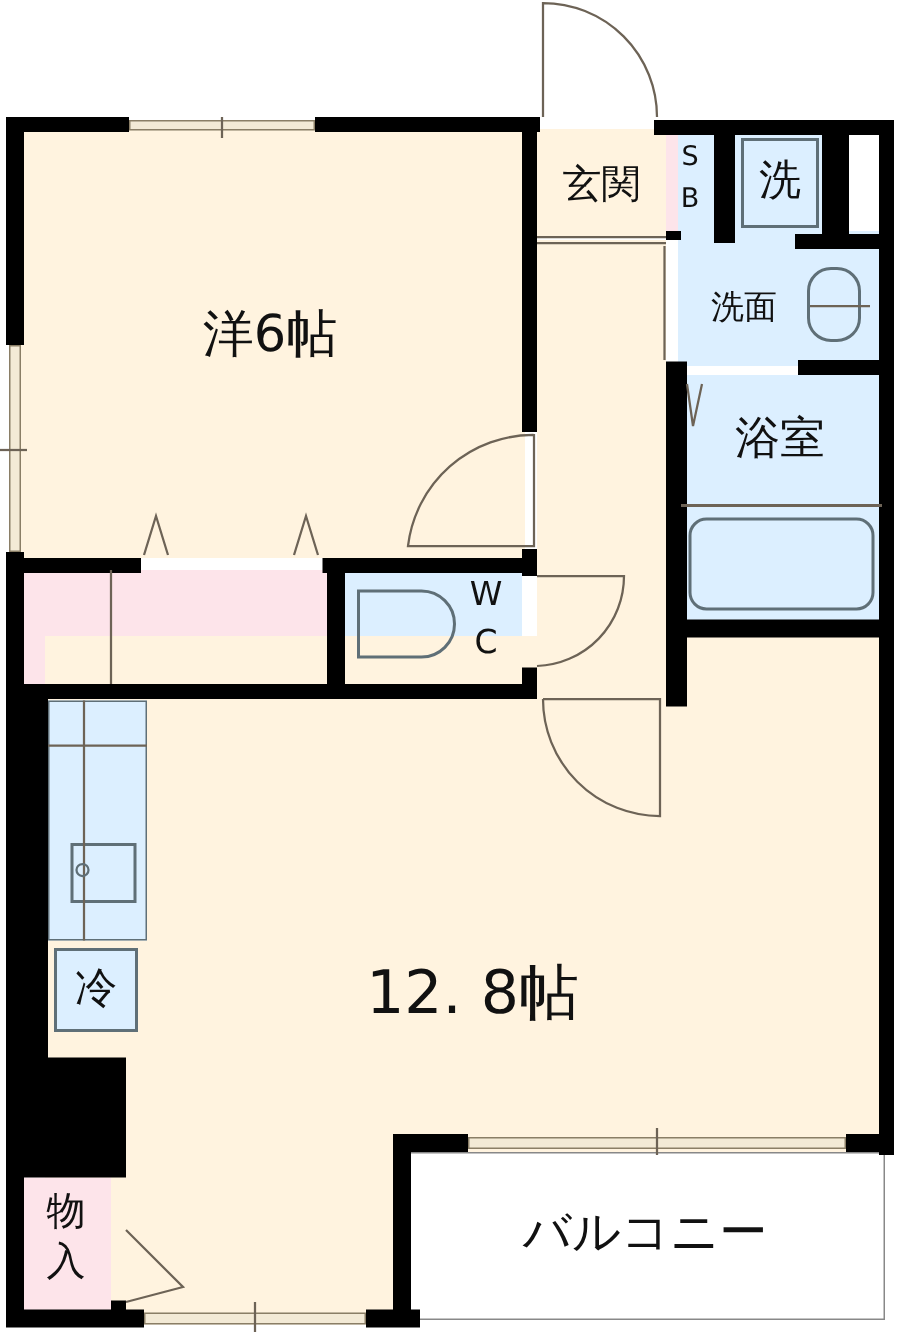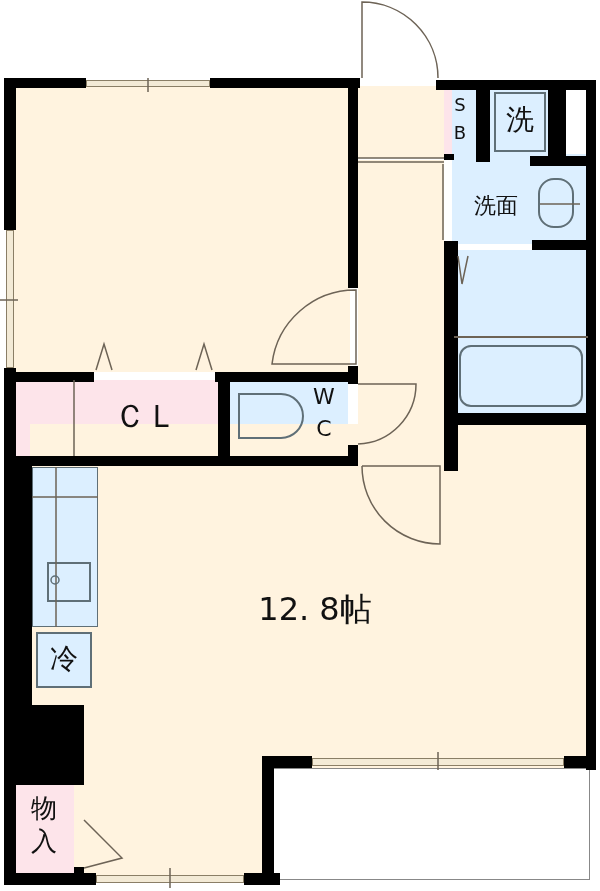--- a/index.html
+++ b/index.html
@@ -74,31 +74,34 @@
   <div class="win" style="left:312px;top:758px;width:252px;height:8px;"></div>
 
   <div class="fixture" style="left:494px;top:92px;width:52px;height:60px;background:#dcefff;"></div>
   <div class="fixture" style="left:459px;top:345px;width:124px;height:62px;border-radius:12px;"></div>
   <div class="thin" style="left:454px;top:336px;width:134px;height:2px;"></div>
   <div class="fixture" style="left:538px;top:178px;width:36px;height:50px;border-radius:16px;"></div>
   <div class="fixture" style="left:47px;top:562px;width:44px;height:40px;"></div>
   <div class="fixture" style="left:36px;top:632px;width:56px;height:56px;background:#dcefff;"></div>
   <div class="fixture" style="left:238px;top:393px;width:66px;height:46px;border-radius:0 24px 24px 0;"></div>
 
+  <div class="label" style="left:110px;top:206px;width:140px;font-size:34px;">洋6帖</div>
+  <div class="label" style="left:358px;top:110px;width:86px;font-size:26px;">玄関</div>
   <div class="label" style="left:444px;top:96px;width:32px;font-size:18px;">S</div>
   <div class="label" style="left:444px;top:124px;width:32px;font-size:18px;">B</div>
   <div class="label" style="left:494px;top:106px;width:52px;font-size:28px;">洗</div>
   <div class="label" style="left:456px;top:195px;width:80px;font-size:22px;">洗面</div>
-  <div class="label" style="left:74px;top:400px;width:144px;font-size:32px;">ＣＬ</div>
+  <div class="label" style="left:470px;top:278px;width:100px;font-size:30px;">浴室</div>
   <div class="label" style="left:304px;top:386px;width:40px;font-size:22px;">W</div>
   <div class="label" style="left:304px;top:418px;width:40px;font-size:22px;">C</div>
-  <div class="label" style="left:230px;top:593px;width:170px;font-size:32px;">12. 8帖</div>
+  <div class="label" style="left:230px;top:642px;width:170px;font-size:40px;">12. 8帖</div>
   <div class="label" style="left:36px;top:645px;width:56px;font-size:28px;">冷</div>
   <div class="label" style="left:14px;top:795px;width:60px;font-size:26px;">物</div>
   <div class="label" style="left:14px;top:828px;width:60px;font-size:26px;">入</div>
+  <div class="label" style="left:300px;top:805px;width:260px;font-size:32px;">バルコニー</div>
 
   <svg class="overlay" viewBox="0 0 600 891">
     <g fill="none" stroke="#6d6356" stroke-width="1.5">
       <path d="M362 78 L362 2 A76 76 0 0 1 438 78"></path>
       <path d="M356 290 L356 364 L272 364 A84 84 0 0 1 356 290 Z"></path>
       <path d="M358 384 L416 384 A60 60 0 0 1 358 444"></path>
       <path d="M362 466 L440 466 L440 544 A78 78 0 0 1 362 466"></path>
       <path d="M96 370 L104 344 L112 370"></path>
       <path d="M196 370 L204 344 L212 370"></path>
       <path d="M458 256 L462 284 L468 256"></path>

